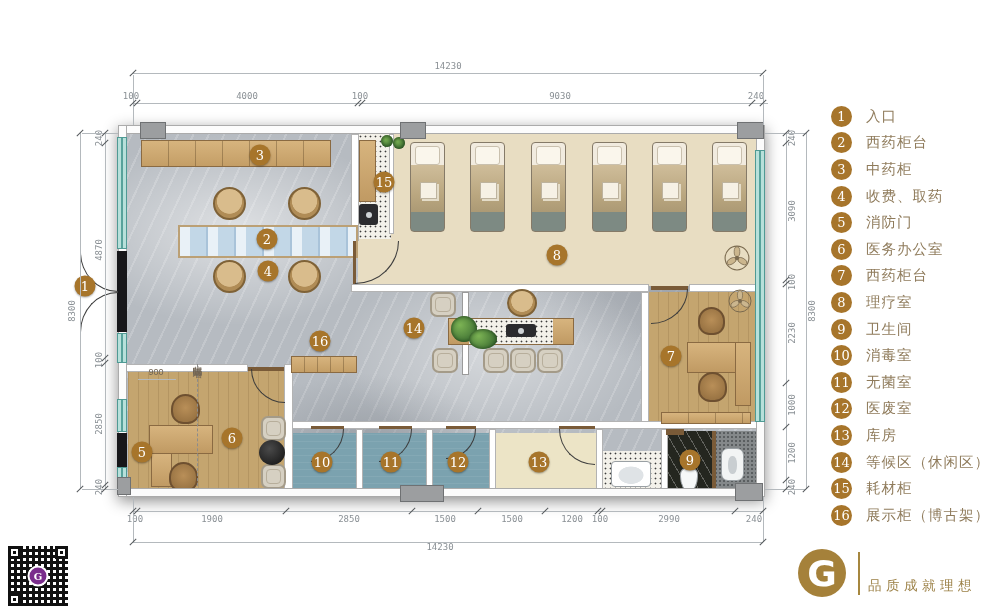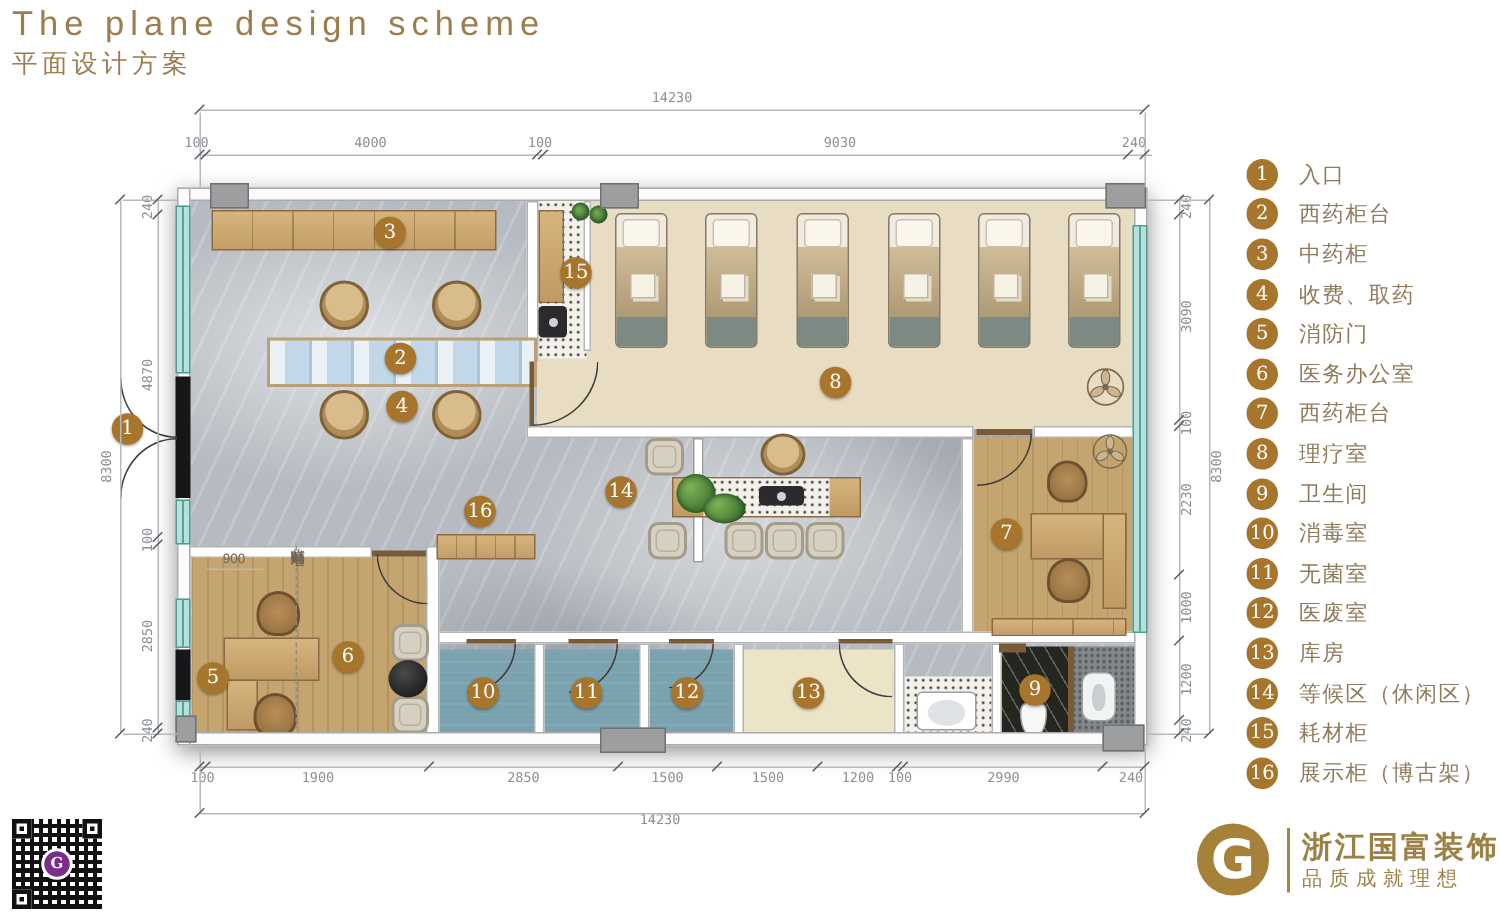--- a/index.html
+++ b/index.html
@@ -103,22 +103,20 @@
   .qrg{position:absolute;left:50%;top:50%;width:17px;height:17px;border-radius:50%;background:#7a2d8c;
      border:2px solid #fff;color:#fff;font:bold 10px "DejaVu Serif",serif;display:flex;align-items:center;justify-content:center;
      transform:translate(-50%,-50%);}
   .fan{position:absolute;width:26px;height:26px;}
 </style>
 </head>
 <body>
 
 <div id="stage">
 
-  <div class="title-en">The plane design scheme</div>
-  <div class="title-zh">平面设计方案</div>
 
   <div class="plan">
 
     <div class="creamfloor" style="left:239px;top:8px;width:400px;height:152px;"></div>
     <div class="terr" style="left:239px;top:8px;width:33px;height:105px;"></div>
     <div class="woodfloor" style="left:529px;top:166px;width:109px;height:130px;"></div>
     <div class="woodfloor" style="left:9px;top:245px;width:156px;height:118px;"></div>
     <div class="bluefloor" style="left:174px;top:307px;width:63px;height:58px;"></div>
     <div class="bluefloor" style="left:244px;top:307px;width:63px;height:58px;"></div>
     <div class="bluefloor" style="left:314px;top:307px;width:56px;height:58px;"></div>
@@ -424,21 +422,20 @@
       <div class="lrow">
         <span class="lnum">16</span>
         <span class="llabel">展示柜（博古架）</span>
       </div>
     </div>
 
   <div class="gmark">
       <span>G</span>
     </div>
   <div class="fdivider"></div>
-  <div class="brand">浙江国富装饰</div>
   <div class="slogan">品质成就理想</div>
 
   <div class="qr">
     <div class="fnd" style="left:0;top:0;"></div>
     <div class="fnd" style="right:0;top:0;"></div>
     <div class="fnd" style="left:0;bottom:0;"></div>
     <div class="qrg">
         <span>G</span>
       </div>
   </div>

